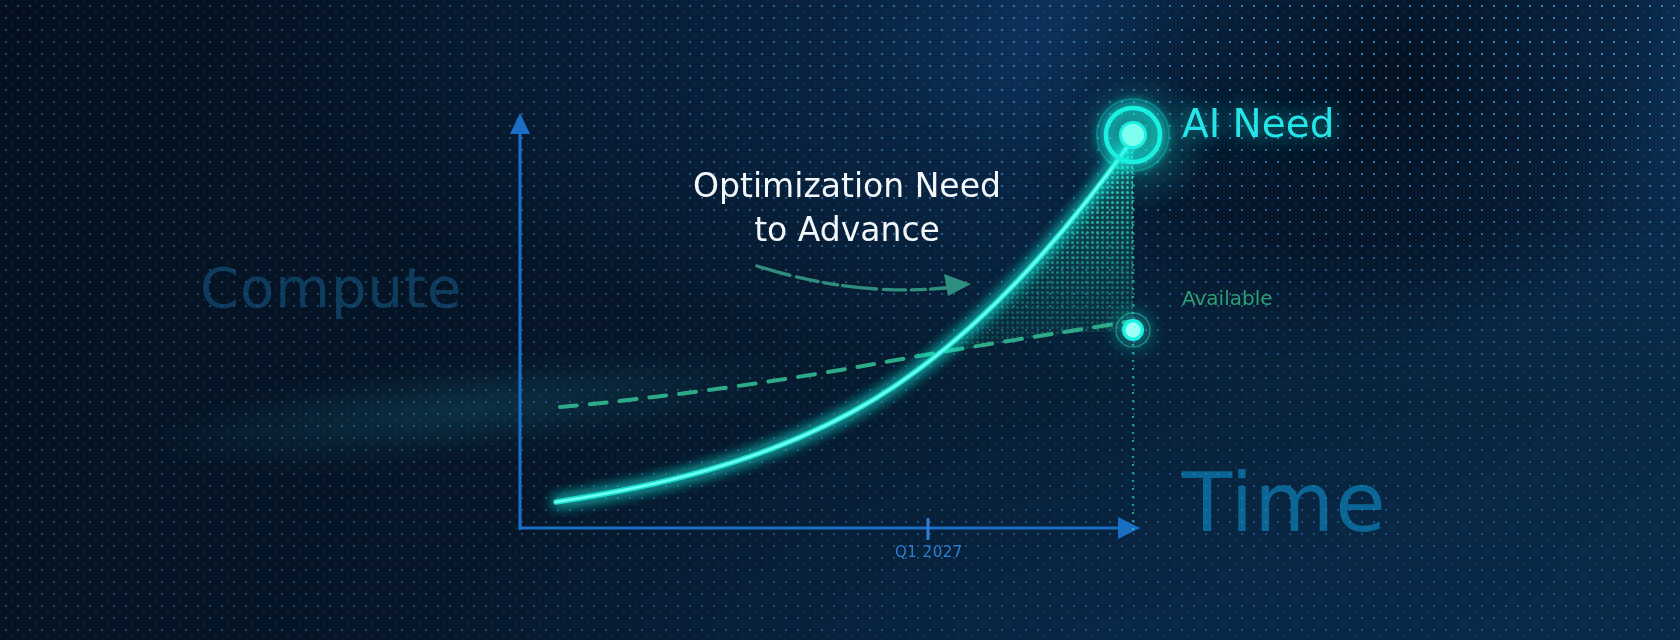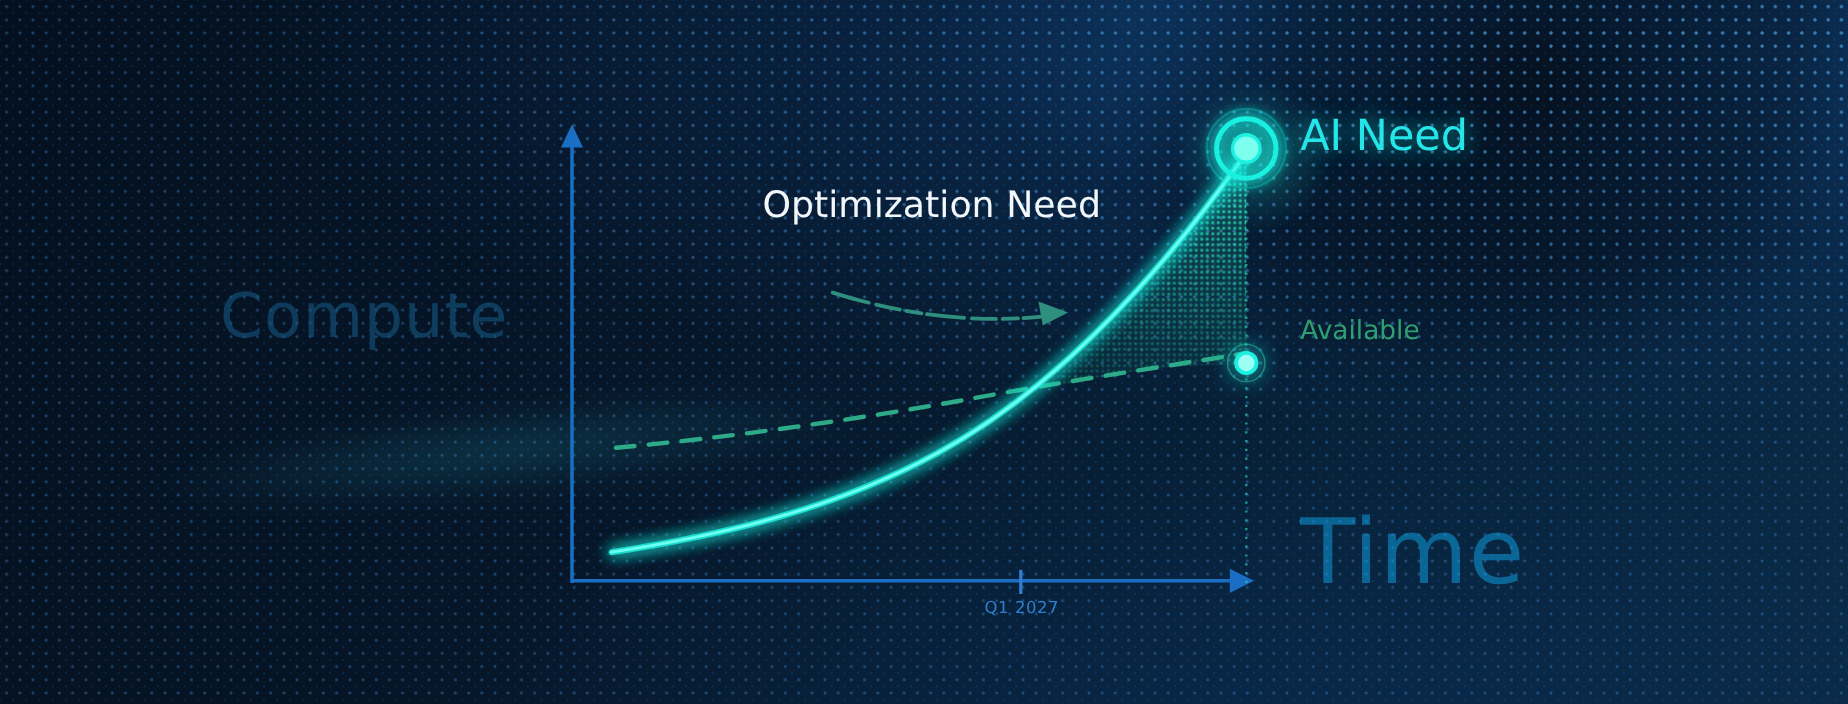--- a/index.html
+++ b/index.html
@@ -39,21 +39,21 @@
   
   .wm{position:absolute;font-weight:400;letter-spacing:1px;user-select:none;}
   #wm-compute{left:200px;top:255px;font-size:56px;color:#15557f;opacity:.62;}
   #wm-time{left:1182px;top:455px;font-size:82px;color:#0ea5e9;opacity:.50;}
   
   svg#chart{position:absolute;inset:0;width:1680px;height:640px;}
   
   .lbl{position:absolute;white-space:nowrap;text-align:center;}
   #lbl-ai-need{left:1182px;top:101px;font-size:39px;color:#24e5e8;
     text-shadow:0 0 18px rgba(30,230,225,.55),0 0 42px rgba(30,230,225,.28);}
-  #lbl-available{left:1182px;top:286px;font-size:24px;color:#2f9f72;}
+  #lbl-available{left:1182px;top:286px;font-size:20px;color:#2f9f72;}
   #lbl-annotation{left:682px;top:164px;width:330px;text-align:center;
     font-size:33px;line-height:1.33;color:#f2f7fb;}
   #lbl-q1{left:895px;top:543px;font-size:15px;color:#2f7fd0;letter-spacing:.5px;}
 </style>
 </head>
 <body>
 
 <div id="stage">
 
   <div class="bg-base"></div>
@@ -145,17 +145,18 @@
       <circle cx="1133" cy="135" r="11" fill="#7dfff0"></circle>
     </g>
   </svg>
 
   <div class="lbl" id="lbl-ai-need">AI Need</div>
 
   <div class="lbl" id="lbl-available">Available</div>
 
   <div class="lbl" id="lbl-annotation">
     <div>Optimization Need</div>
+    <div>to Advance</div>
   </div>
 
   <div class="lbl" id="lbl-q1">Q1 2027</div>
 
 </div>
 
 </body></html>

